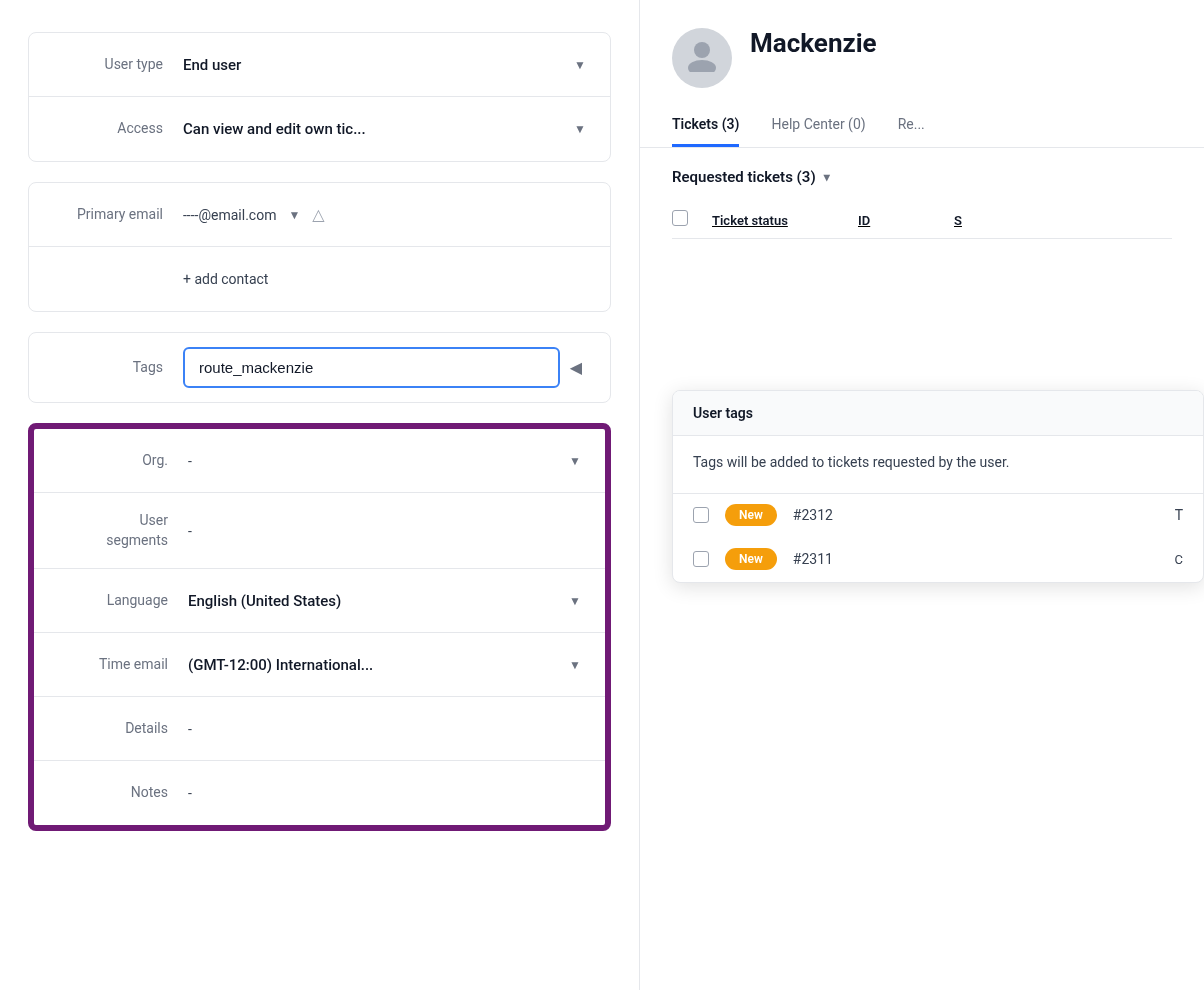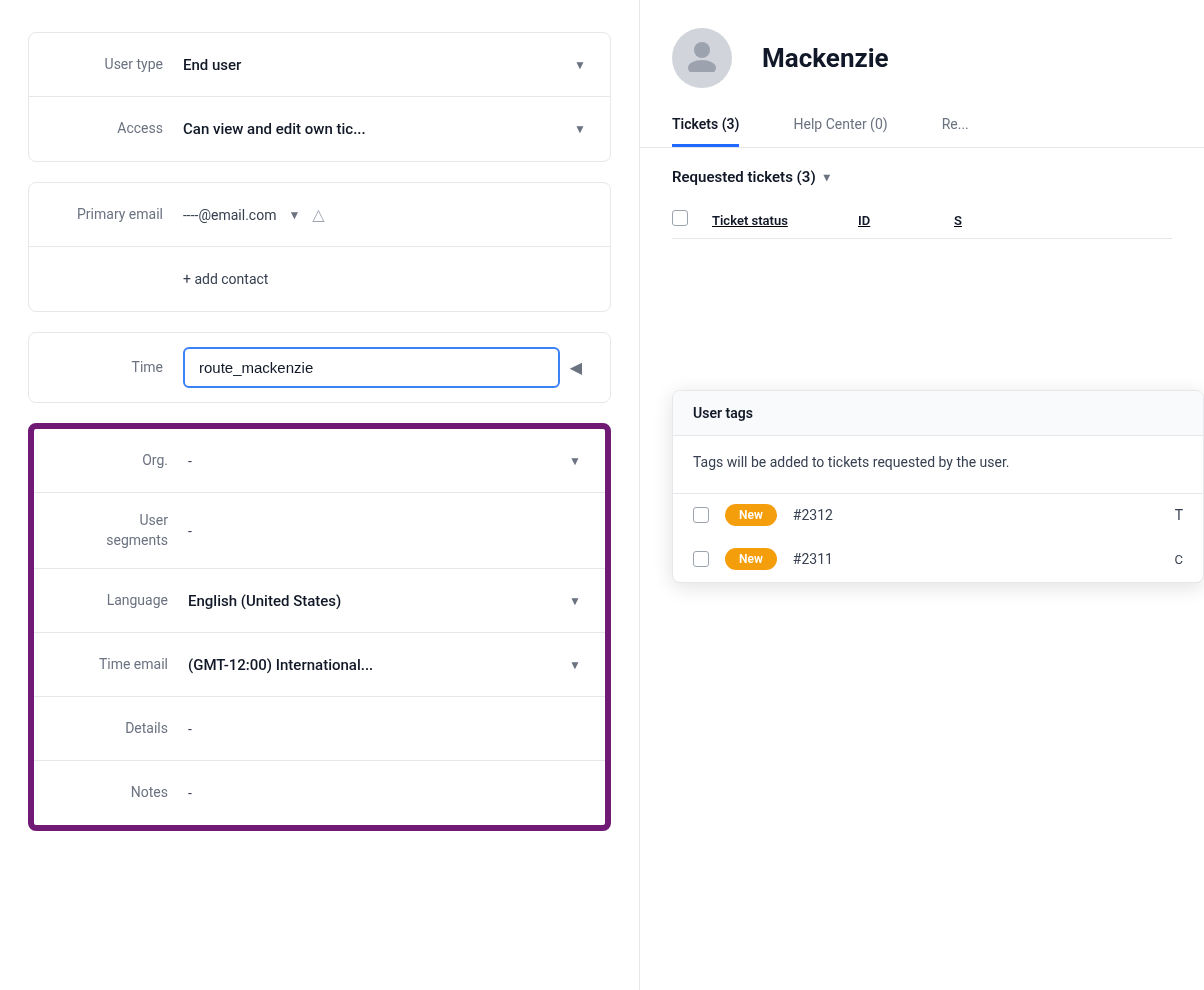--- a/index.html
+++ b/index.html
@@ -157,23 +157,22 @@
       flex: 1;
       background: #fff;
       display: flex;
       flex-direction: column;
       position: relative;
       overflow: hidden;
     }
 
     .user-header {
       display: flex;
-      align-items: center;
       padding: 28px 32px 16px;
-      gap: 30px;
+      gap: 18px;
     }
 
     .avatar-circle {
       width: 60px;
       height: 60px;
       border-radius: 50%;
       background: #d1d5db;
       display: flex;
       align-items: center;
       justify-content: center;
@@ -188,21 +187,20 @@
     .user-name {
       font-size: 26px;
       font-weight: 700;
       color: #111827;
     }
 
     .tabs-bar {
       display: flex;
       border-bottom: 1px solid #e5e7eb;
       padding: 0 32px;
-      gap: 22px;
     }
 
     .tab {
       padding: 12px 0;
       margin-right: 32px;
       font-size: 14px;
       color: #6b7280;
       cursor: pointer;
       border-bottom: 3px solid transparent;
       font-weight: 400;
@@ -404,21 +402,21 @@
     <div class="field-row">
       <span class="field-label"></span>
       <div class="field-value">
         <span class="add-contact">+ add contact</span>
       </div>
     </div>
   </div>
 
   <div class="tags-section">
     <div class="tags-row">
-      <span class="field-label">Time</span>
+      <span class="field-label">Tags</span>
       <div class="tags-input-wrapper">
         <input type="text" class="tags-input" value="route_mackenzie" style="">
       </div>
       <button class="tags-arrow-btn">◀</button>
     </div>
   </div>
 
   <div class="fields-section2">
     <div class="field-row">
       <span class="field-label">Org.</span>

